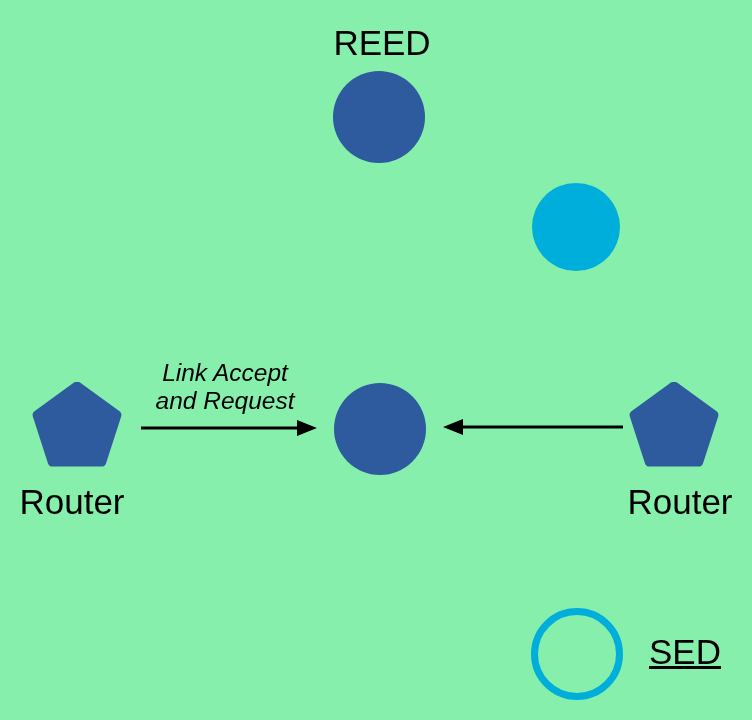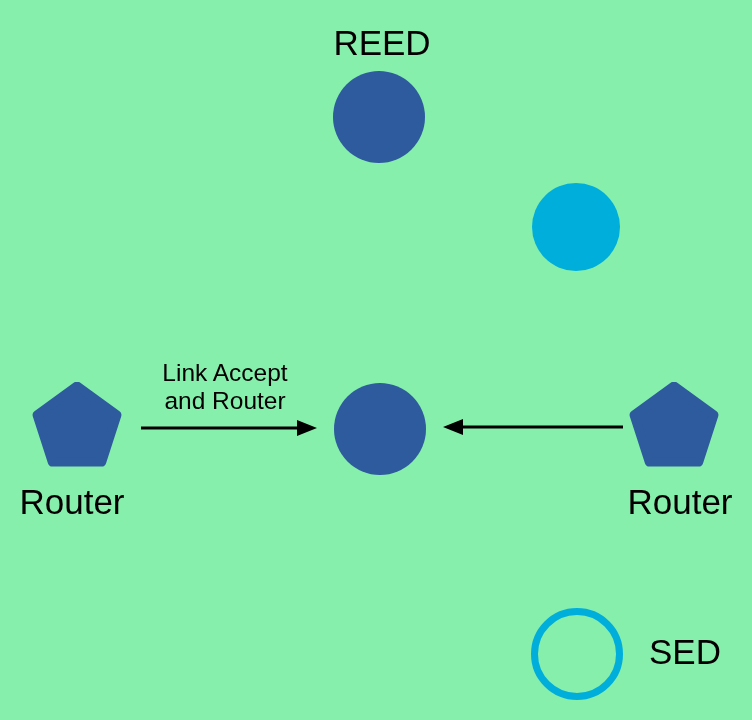--- a/index.html
+++ b/index.html
@@ -37,21 +37,21 @@
   .sed-ring {
     position: absolute;
     left: 531px; top: 608px;
     width: 78px; height: 78px;
     border: 7px solid #00AEDC;
     border-radius: 50%;
     background: transparent;
   }
   .reed-label   { left: 382px; top: 24px;  }
   .med-label    { left: 634px; top: 206px; }
-  .sed-label    { left: 649px; top: 633px; }
+  .sed-label    { left: 649px; top: 633px; text-decoration: underline; }
   .router-left-label  { left: 72px;  top: 483px; }
   .router-right-label { left: 680px; top: 483px; }
   .pentagon {
     position: absolute;
     width: 92px;
     height: 88px;
   }
   .pentagon-left  { left: 31px;  top: 382px; }
   .pentagon-right { left: 628px; top: 382px; }
   .pentagon svg { display: block; }
@@ -61,20 +61,21 @@
     width: 752px;
     height: 720px;
     pointer-events: none;
   }
   .edge-annotation {
     position: absolute;
     left: 225px;
     top: 359px;
     transform: translateX(-50%);
     font-size: 24.5px;
+    font-style: italic;
     line-height: 27.5px;
     text-align: center;
     color: #000000;
     white-space: nowrap;
   }
 </style>
 </head>
 <body>
 
 <div class="canvas">
@@ -90,21 +91,21 @@
       <polygon points="317,428 297,420 297,436" fill="#000000"></polygon>
     </g>
     <g>
       <line x1="623" y1="427" x2="461" y2="427" stroke="#000000" stroke-width="3"></line>
       <polygon points="443,427 463,419 463,435" fill="#000000"></polygon>
     </g>
   </svg>
 
   <div class="edge-annotation">
     <div>Link Accept</div>
-    <div>and Router</div>
+    <div>and Request</div>
   </div>
 
   <div class="circle fill-blue center-circle"></div>
 
   <div class="pentagon pentagon-left">
     <svg width="92" height="88" viewBox="0 0 92 88" xmlns="http://www.w3.org/2000/svg">
       <polygon points="46,4 85.9,33 70.7,80 21.3,80 6.1,33" fill="#2E5B9D" stroke="#2E5B9D" stroke-width="9" stroke-linejoin="round"></polygon>
     </svg>
   </div>
   <div class="node-label centered-x router-left-label">Router</div>

